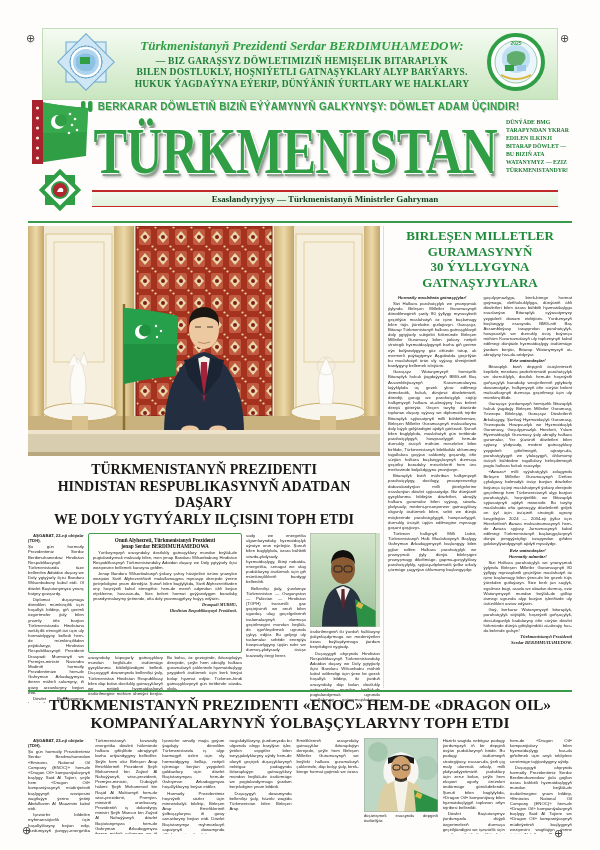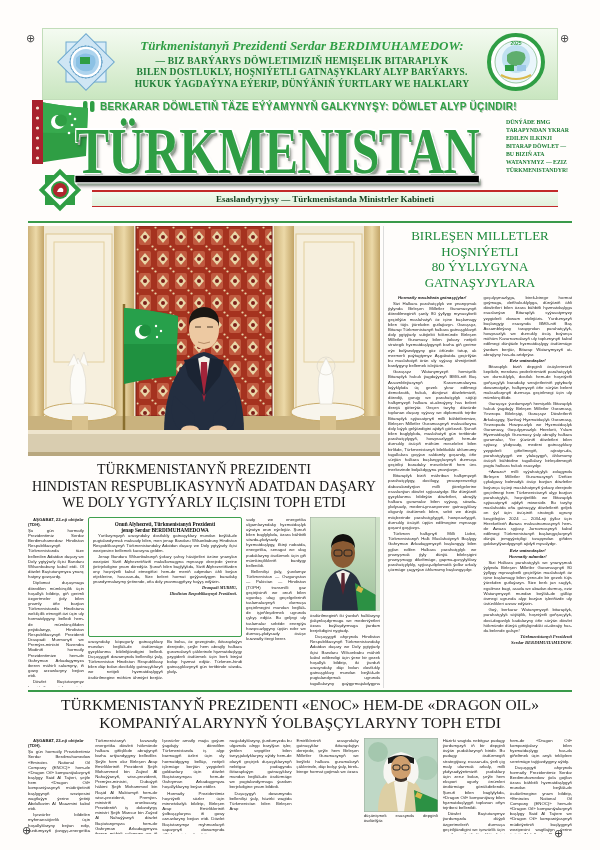--- a/index.html
+++ b/index.html
@@ -16,41 +16,41 @@
                 font-size:13px;color:#2f9e44;margin-bottom:2px;}
   .banner-quote div{font-family:"Liberation Serif",serif;font-weight:bold;font-size:9.5px;
                     line-height:11.5px;color:#1e7d36;letter-spacing:.2px;}
   
   .slogan{position:absolute;left:42px;top:101px;width:516px;height:13px;text-align:center;
           font-weight:bold;font-size:10px;color:#2f9e44;letter-spacing:.3px;
           text-shadow:1px 1px 0 #c4cfc4;white-space:nowrap;}
   .slogan svg{vertical-align:-2px;margin-right:4px;}
   
   .flag-emblem{position:absolute;left:28px;top:98px;width:64px;height:116px;}
-  .mast-title{position:absolute;left:105px;top:112px;width:412px;height:78px;
-              display:flex;align-items:center;justify-content:flex-end;text-decoration:underline;}
+  .mast-title{position:absolute;left:89px;top:112px;width:412px;height:78px;
+              display:flex;align-items:center;justify-content:center;}
   .mast-title span{font-family:"Liberation Serif",serif;font-weight:bold;font-size:60px;
                    color:#2f9e44;transform:scaleX(.84) scaleY(1.08);letter-spacing:-1px;white-space:nowrap;
                    text-shadow:-1px -1px 0 #fff,1px -1px 0 #fff,-1px 1px 0 #fff,2px 3px 0 #93a293,3px 4px 3px rgba(0,0,0,.35);}
   .motto{position:absolute;left:506px;top:118px;width:68px;}
   .motto div{font-family:"Liberation Serif",serif;font-weight:bold;font-size:5.8px;
              line-height:8px;color:#1e7d36;}
   .red-rule{position:absolute;left:92px;top:190px;width:466px;height:2px;background:#c22a2a;}
   .founder{position:absolute;left:92px;top:192px;width:466px;height:14px;text-align:center;
            font-family:"Liberation Serif",serif;font-weight:bold;font-size:9px;line-height:14px;
            color:#14401f;background:linear-gradient(#f2faef,#e2f1dc);border-bottom:1px solid #c22a2a;}
   .issue{position:absolute;left:0;top:209px;width:600px;text-align:center;font-size:8px;color:#2f6cb0;}
   .rule{position:absolute;background:#3a9a4a;}
   .rule-top{left:28px;top:221px;width:544px;height:2px;}
   .rule-bot{left:28px;top:690px;width:544px;height:2px;}
   .v-div{position:absolute;left:383px;top:226px;width:1px;height:462px;background:#dcdcdc;}
   
   .main-photo{position:absolute;left:28px;top:226px;width:352px;height:230px;background:#efe7d3;}
   
-  .hl{font-family:"Liberation Serif",serif;font-weight:normal;text-align:center;margin:0;}
+  .hl{font-family:"Liberation Serif",serif;font-weight:bold;text-align:center;margin:0;}
   .hl-green div{font-size:13px;line-height:15.5px;color:#1e8a3c;}
   .hl-dark2 div{font-size:14px;line-height:16.5px;color:#191919;}
   .hl-dark3 div{font-size:15.5px;line-height:18px;color:#191919;}
   .para{margin:0 0 1px;font-size:4.3px;line-height:5.15px;color:#1f1f1f;text-align:justify;text-indent:5px;}
   .para.cont{text-indent:0;}
   .para.lead,.para.head{font-weight:bold;font-style:italic;text-align:center;text-indent:0;}
   .para.date{font-weight:bold;text-align:left;}
   .para.sig{font-family:"Liberation Serif",serif;font-weight:bold;font-style:italic;text-align:right;text-indent:0;font-size:4.6px;}
   .article-un{position:absolute;left:388px;top:228px;width:184px;}
   .article-un .cols{display:flex;gap:7px;height:372px;overflow:hidden;margin-top:5px;}
@@ -94,21 +94,21 @@
           <circle r="13" fill="#aed4ee"></circle>
           <path d="M-10,-4 Q-2,-12 8,-6 Q12,0 6,8 Q-4,12 -10,4 Z" fill="#8cc1e4"></path>
           <rect x="-6" y="-5" width="10" height="7" fill="#2f9e44"></rect>
           <circle r="16" fill="none" stroke="#5a9cc7" stroke-dasharray="1.5,2"></circle>
         </g>
       </svg>
     </span>
     <div class="banner-center">
       <div class="banner-title">Türkmenistanyň Prezidenti Serdar BERDIMUHAMEDOW:</div>
       <div class="banner-quote">
-          <div>— BIZ BARÝARYS DÖWLETIMIZIŇ HEMIŞELIK BITARAPLYK</div>
+          <div>— BIZ GARAŞSYZ DÖWLETIMIZIŇ HEMIŞELIK BITARAPLYK</div>
           <div>BILEN DOSTLUKLY, HOŞNIÝETLI GATNAŞYKLARY ALYP BARÝARYS.</div>
           <div>HUKUK ÝAGDAÝYNA EÝERIP, DÜNÝÄNIŇ ÝURTLARY WE HALKLARY</div>
         </div>
     </div>
     <span>
       <svg width="58" height="58" viewBox="0 0 58 58">
         <circle cx="29" cy="29" r="27" fill="#ffffff" stroke="#2f9e44" stroke-width="4"></circle>
         <circle cx="29" cy="29" r="21" fill="#eaf6fb" stroke="#9cc8a4"></circle>
         <circle cx="29" cy="26" r="14" fill="#bfe0f0"></circle>
         <path d="M20,22 Q27,15 37,20 Q41,26 34,32 Q24,35 20,28 Z" fill="#5fae6e"></path>
@@ -117,21 +117,21 @@
         <path d="M14,42 Q29,50 44,42" fill="none" stroke="#d9b94a" stroke-width="2"></path>
         <text x="29" y="12" font-size="5" text-anchor="middle" fill="#2f9e44" font-weight="bold">2025</text>
       </svg>
     </span>
   </header>
 
   <div class="slogan">
     <svg width="13" height="11" viewBox="0 0 13 11">
       <rect x="0" y="0" width="4.5" height="11" rx="2" fill="#2f9e44"></rect>
       <rect x="7" y="0" width="4.5" height="11" rx="2" fill="#2f9e44"></rect>
-    </svg><span>BERKARAR DÖWLETIŇ TÄZE EÝÝAMYNYŇ GALKYNYŞY: DÖWLET ALYP ÜÇINDIR!</span>
+    </svg><span>BERKARAR DÖWLETIŇ BIZIŇ EÝÝAMYNYŇ GALKYNYŞY: DÖWLET ADAM ÜÇINDIR!</span>
   </div>
 
   <span class="flag-emblem">
     <svg width="64" height="116" viewBox="0 0 64 116">
       <path d="M4,2 Q30,8 60,10 L58,58 Q28,62 4,66 Z" fill="#2f9e44"></path>
       <path d="M4,2 Q30,8 60,10 L59,34 Q28,36 4,34 Z" fill="#37aa4e"></path>
       <rect x="4" y="2" width="11" height="64" fill="#a8232e"></rect>
       <g fill="#f4e9d8">
         <circle cx="9.5" cy="10" r="1.6"></circle>
           <circle cx="9.5" cy="20" r="1.6"></circle>
@@ -165,21 +165,21 @@
   <div class="motto">
       <div>DÜNÝÄDE BMG</div>
       <div>TARAPYNDAN YKRAR</div>
       <div>EDILEN ILKINJI</div>
       <div>BITARAP DÖWLET —</div>
       <div>BU BIZIŇ ATA</div>
       <div>WATANYMYZ — EZIZ</div>
       <div>TÜRKMENISTANDYR!</div>
     </div>
   <div class="red-rule"></div>
-  <div class="founder">Esaslandyryjysy — Türkmenistanda Ministrler Kabineti</div>
+  <div class="founder">Esaslandyryjysy — Türkmenistanyň Ministrler Gahryman</div>
   <div class="rule rule-top"></div>
   <div class="v-div"></div>
 
   <div class="main-photo">
     <svg width="352" height="230" viewBox="0 0 352 230">
       <defs>
         <linearGradient id="gold" x1="0" y1="0" x2="1" y2="0">
           <stop offset="0" stop-color="#cdb279"></stop>
             <stop offset=".5" stop-color="#ecd9a8"></stop>
             <stop offset="1" stop-color="#c2a467"></stop>
@@ -240,22 +240,22 @@
       </g>
       <rect x="0" y="204" width="352" height="26" fill="#d9cdb0"></rect>
       <rect x="0" y="204" width="352" height="4" fill="#eee4cd"></rect>
       <rect x="0" y="226" width="352" height="4" fill="#b8a77f"></rect>
     </svg>
   </div>
 
   <section class="article-un">
     <h2 class="hl hl-green">
         <div>BIRLEŞEN MILLETLER</div>
-        <div>HOŞNIÝETLI</div>
-        <div>80 ÝYLLYGYNA</div>
+        <div>GURAMASYNYŇ</div>
+        <div>30 ÝYLLYGYNA</div>
         <div>GATNAŞYJYLARA</div>
       </h2>
     <div class="cols">
       <div class="col">
           <p class="para lead">Hormatly maslahata gatnaşyjylar!</p>
           <p class="para p">Sizi Halkara parahatçylyk we ynanyşmak ýylynda Birleşen Milletler Guramasynyň döredilmeginiň şanly 80 ýyllygy mynasybetli geçirilýän maslahatyň öz işine başlamagy bilen tüýs ýürekden gutlaýaryn. Garaşsyz, Bitarap Türkmenistanyň halkara gatnaşyklaryň doly ygtyýarly subýekti hökmünde Birleşen Milletler Guramasy bilen ýokary netijeli strategik hyzmatdaşlygynyň barha giň gerime eýe bolýandygyny göz öňünde tutup, ak mermerli paýtagtymyz Aşgabatda geçirilýän bu maslahatyň örän uly syýasy ähmiýetiniň bardygyny bellemek isleýärin.</p>
           <p class="para p">Garaşsyz Watanymyzyň hemişelik Bitaraplyk hukuk ýagdaýynyň BMG-niň Baş Assambleýasynyň Kararnamalaryna laýyklykda üç gezek ykrar edilmegi demokratik, hukuk, dünýewi döwletimiziň, dörediji, gurujy we parahatçylyk söýüji halkymyzyň halkara at-abraýyny has belent derejä göterýär. Geçen taryhy döwürde toplanan daşary syýasy we diplomatik tejribe Bitaraplyk syýasatynyň milli bähbitlerimize, Birleşen Milletler Guramasynyň maksatlaryna doly laýyk gelýändigini aýdyň görkezdi. Şunuň bilen baglylykda, maslahatyň gün tertibinde parahatçylygyň, howpsuzlygyň hem-de durnukly ösüşiň möhüm meseleleri bilen birlikde, Türkmenistanyň bilelikdäki ählumumy tagallalara goşýan saldamly goşandy, öňe sürýän halkara başlangyçlarynyň durmuşa geçirilişi baradaky meseleleriň hem üns merkezinde boljakdygyna ynanýaryn.</p>
           <p class="para p">Bitaraplyk biziň mähriban halkymyzyň parahatçylygy, dostlugy, ynsanperwerligi dabaralandyrýan milli ýörelgelerine esaslanýan döwlet syýasatydyr. Biz dünýäniň gyzyklanma bildirýän döwletleri, abraýly halkara guramalar bilen syýasy, söwda-ykdysady, medeni-ynsanperwer gatnaşyklary okgunly ösdürmek bilen, sebit we dünýä möçberinde parahatçylygyň, howpsuzlygyň, durnukly ösüşiň üpjün edilmegine mynasyp goşant goşýarys.</p>
           <p class="para p">Türkmen halkynyň Milli Lideri, Türkmenistanyň Halk Maslahatynyň Başlygy Gahryman Arkadagymyzyň başlangyjy bilen yglan edilen Halkara parahatçylyk we ynanyşmak ýyly dünýä bileleşigini ynanyşmagy dikeltmäge, gapma-garşylyklary parahatçylykly, syýasy-diplomatik ýollar arkaly çözmäge çagyrýan ählumumy başlangyçdyr.</p>
         </div>

